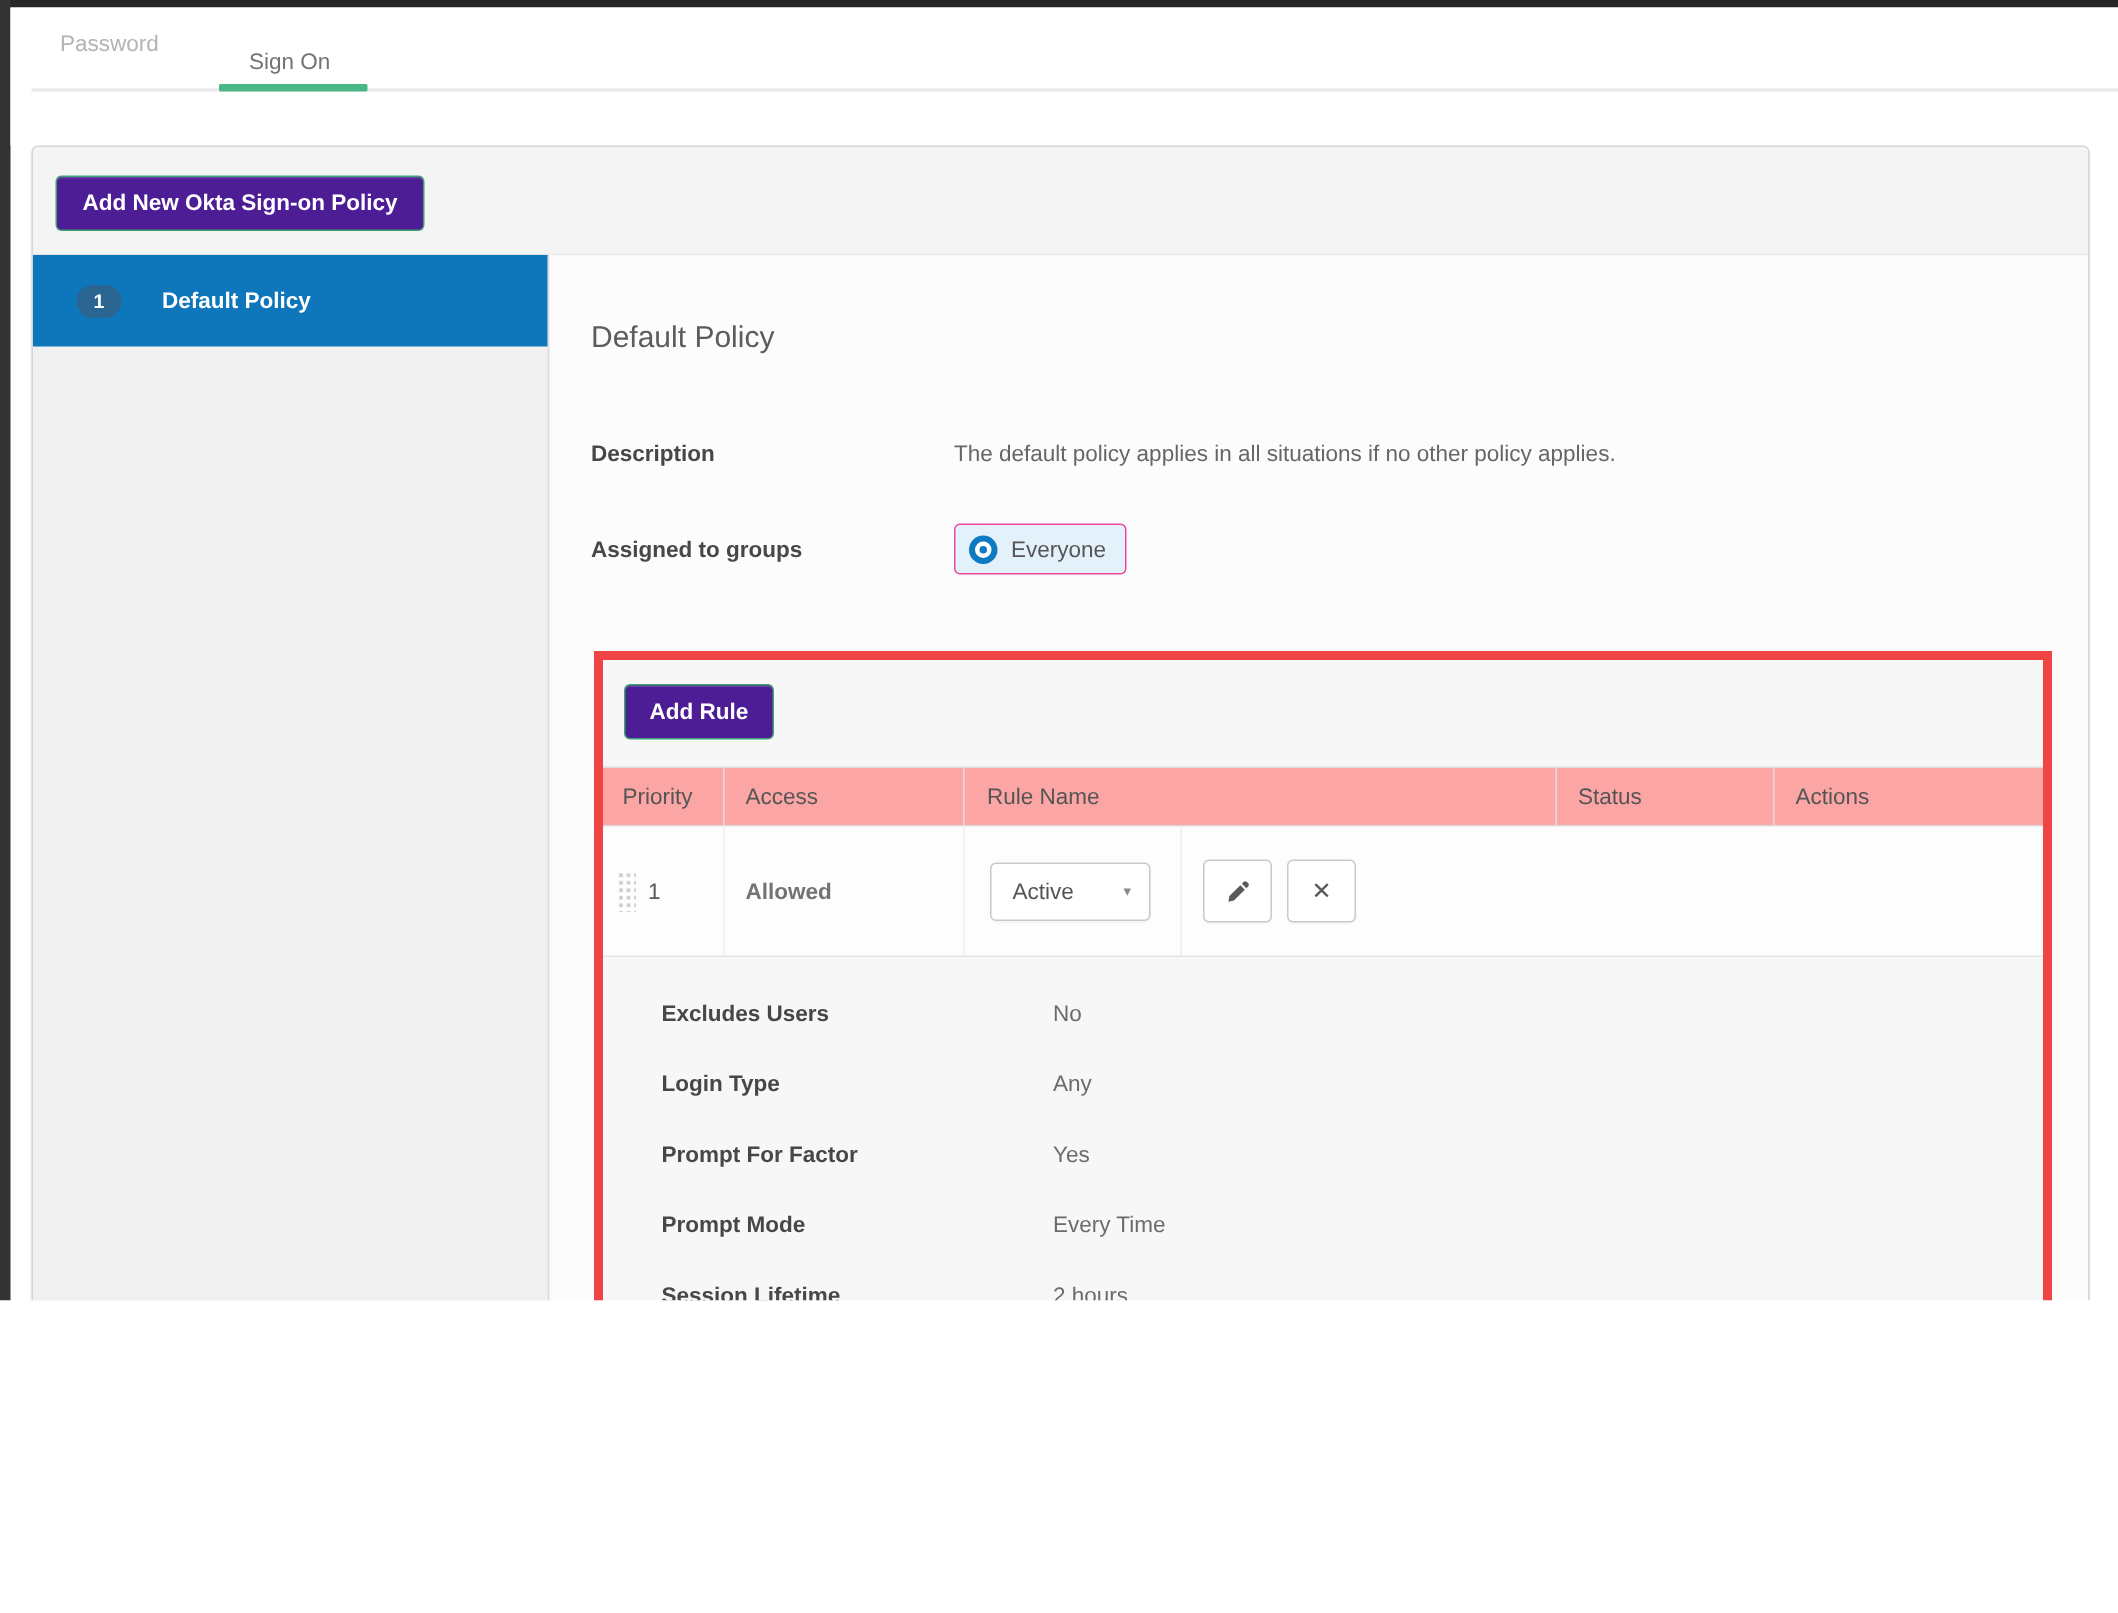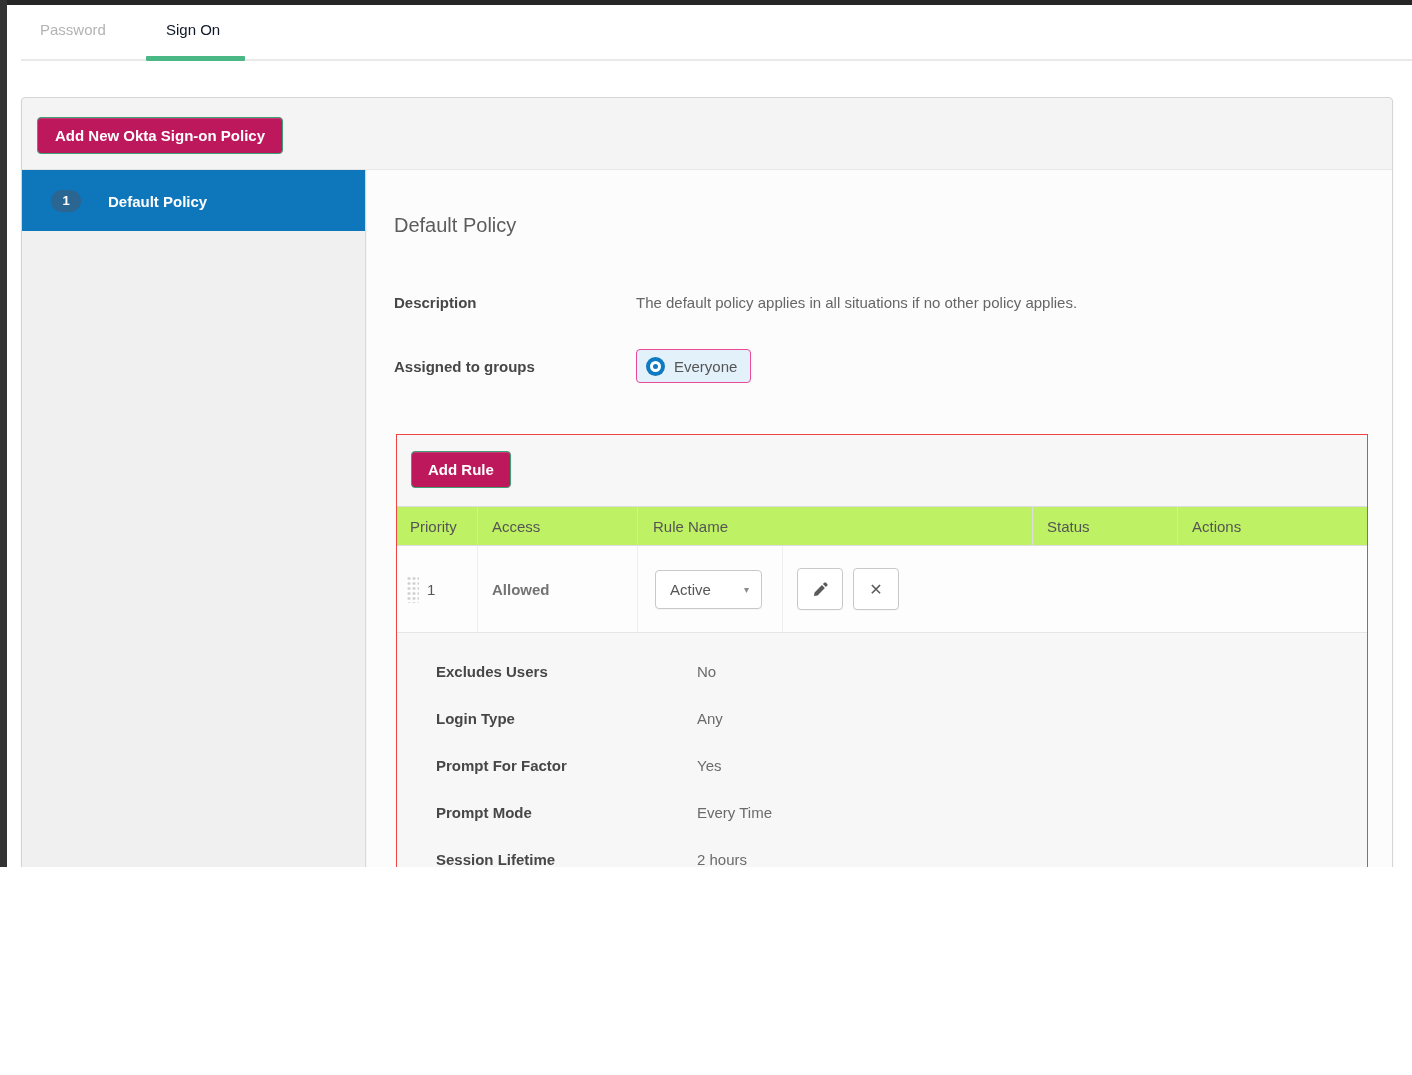--- a/index.html
+++ b/index.html
@@ -8,31 +8,31 @@
   .screen { position:relative; width:1412px; height:867px; background:#ffffff; overflow:hidden; }
 
   
   .frame-top  { position:absolute; left:0; top:0; width:1412px; height:5px; background:#262626; }
   .frame-left { position:absolute; left:0; top:0; width:7px; height:1075px; background:#333333; }
 
   
   .tabbar { position:absolute; left:7px; top:5px; right:0; height:92px; background:#fff; }
   .tab { position:absolute; top:16px; font-size:15px; cursor:pointer; }
   .tab-password { left:33px; color:#b3b3b3; }
-  .tab-signon   { left:159px; color:#0f172a; }
+  .tab-signon   { left:159px; color:#737373;margin-top:12px; }
   .tabbar-line { position:absolute; left:14px; right:0; top:54px; height:2px; background:#e9e9e9; }
   .tab-underline { position:absolute; left:139px; top:51px; width:99px; height:5px; background:#4ab884; border-radius:1px; }
 
   
   .panel { position:absolute; left:21px; top:97px; width:1372px; height:965px;
            background:#f4f4f4; border:1px solid #d5d5d5; border-radius:4px;
            box-shadow:0 2px 2px rgba(0,0,0,0.08); }
 
   .btn-green { display:inline-flex; align-items:center; justify-content:center;
-               background:#be185d; border:1px solid #3da173; border-radius:4px;
+               background:#4c1d95; border:1px solid #3da173; border-radius:4px;
                color:#fff; font-weight:bold; font-size:15px; cursor:pointer;
                font-family:"Liberation Sans","DejaVu Sans",sans-serif;
                box-shadow:inset 0 1px 0 rgba(255,255,255,0.15); }
   .btn-add-policy { position:absolute; left:15px; top:19px; height:37px; padding:0 17px; }
 
   
   .sidebar { position:absolute; left:0; top:71px; width:344px; bottom:0;
              background:#f0f0f0; border-right:1px solid #d9d9d9; border-top:1px solid #e3e3e3;
              border-bottom-left-radius:4px; }
   .policy-item { position:relative; width:100%; height:61px; cursor:pointer; }
@@ -57,25 +57,25 @@
   .chip { position:absolute; left:269px; top:179px; height:34px; padding:0 13px 0 9px;
           background:#e3f1fb; border:1px solid #ec4899; border-radius:4px;
           display:flex; align-items:center; gap:9px; cursor:pointer; }
   .chip-text { font-size:15px; color:#555; }
   .okta-o { position:relative; width:19px; height:19px; border-radius:50%; background:#0d7ac2; }
   .okta-o::after { content:""; position:absolute; left:4px; top:4px; width:11px; height:11px;
                    border:3px solid #fff; border-radius:50%; box-sizing:border-box; }
 
   
   .card { position:absolute; left:29px; top:264px; width:972px; height:601px;
-          border:1px solid #ef4444; border-radius:0; background:#fdfdfd; overflow:hidden; }
+          border:6px solid #ef4444; border-radius:0; background:#fdfdfd; overflow:hidden; }
   .card-head { height:71px; background:#f7f7f7; position:relative; }
   .btn-add-rule { position:absolute; left:14px; top:16px; height:37px; padding:0 16px; }
 
-  .thead { display:flex; height:40px; background:#bef264; border-top:1px solid #dddddd;
+  .thead { display:flex; height:40px; background:#fca5a5; border-top:1px solid #dddddd;
            border-bottom:1px solid #dddddd; }
   .th { display:flex; align-items:center; font-size:15px; color:#555; border-right:1px solid #dddddd; }
   .th:last-child { border-right:none; }
   .c-priority { width:81px; }
   .c-name { width:395px; }
   .c-access { width:160px; }
   .c-status { width:145px; }
   .c-actions { flex:1; }
   .th.c-priority { padding-left:13px; }
   .th.c-name { padding-left:15px; }

